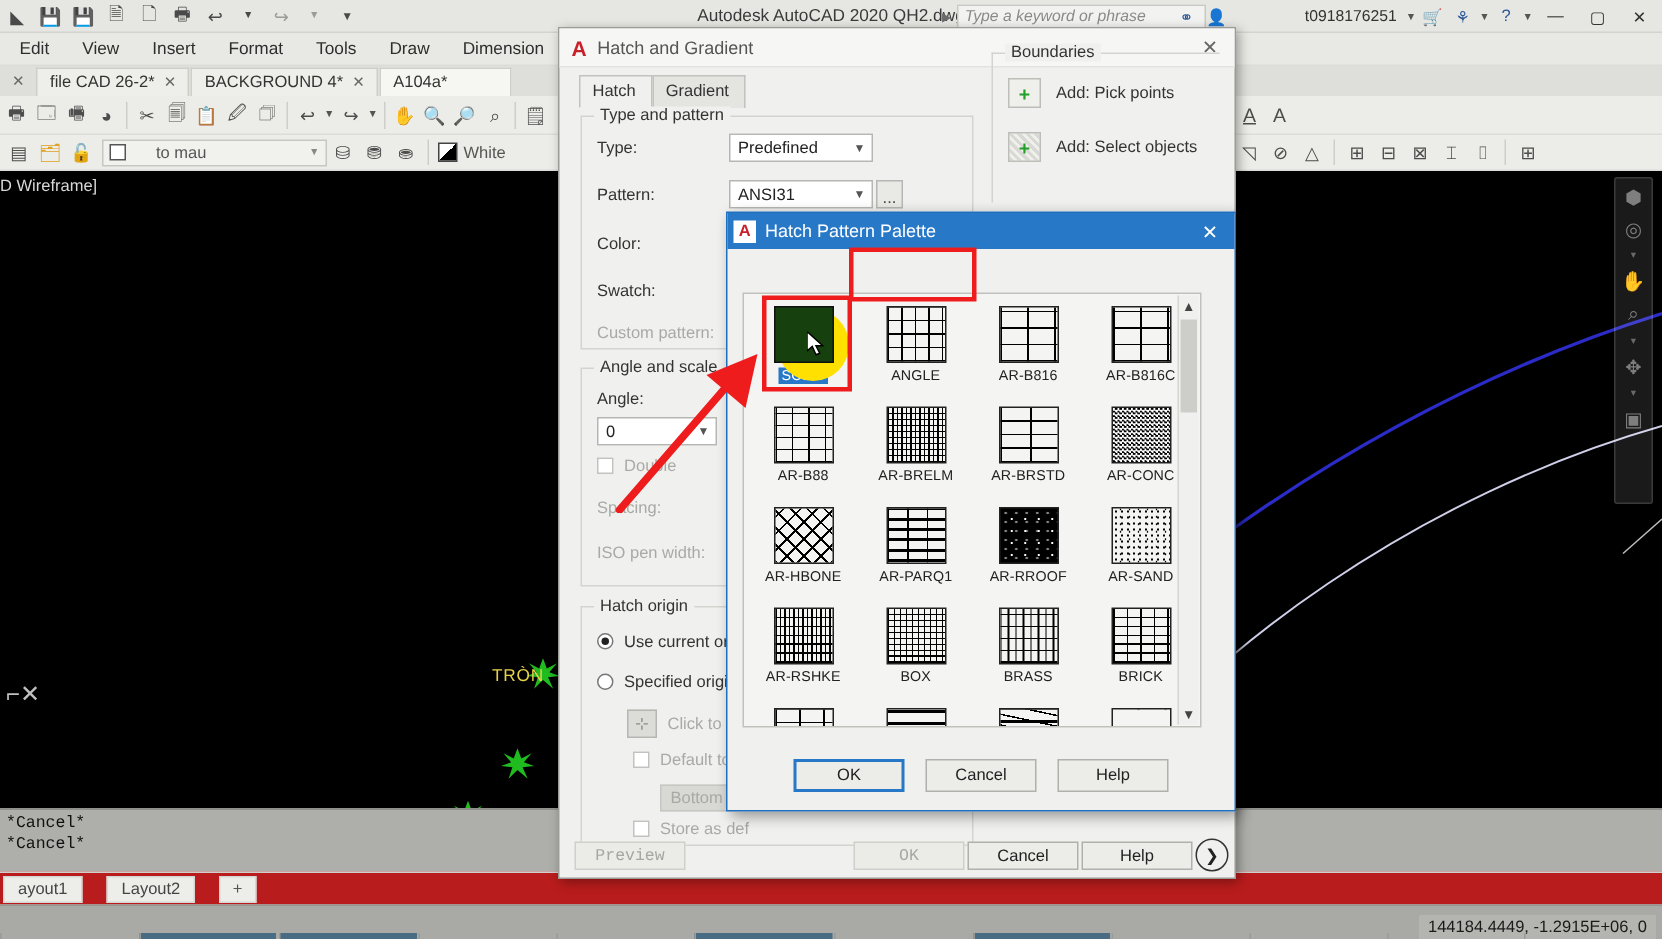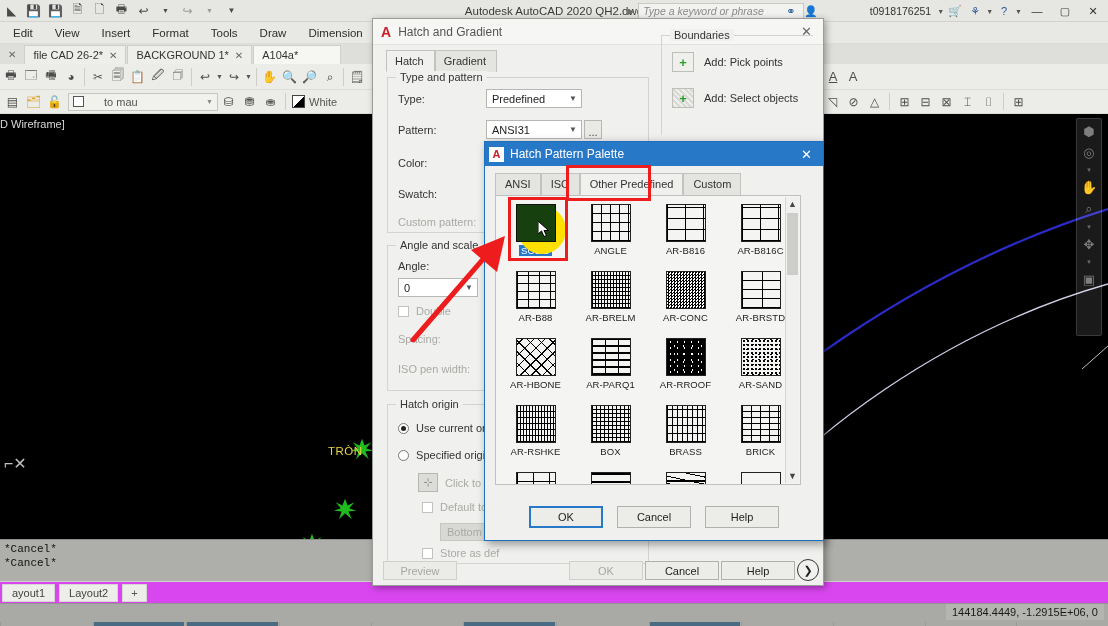--- a/index.html
+++ b/index.html
@@ -122,29 +122,29 @@
   
   .cmdline {
     position:absolute; left:0; top:539px; width:1108px; height:42px;
     background:#aeaeaa; border-top:1px solid #8f8f8b;
     font-family:"Liberation Mono", monospace; font-size:11px; color:#111;
     padding:2px 4px; line-height:14px;
   }
   
   .layoutbar {
     position:absolute; left:0; top:581px; width:1108px; height:22px;
-    background:#d946ef; border-top:1px solid #cfcfcb;
-    display:flex; align-items:center; padding-left:2px; gap:4px;
+    background:#b91c1c; border-top:1px solid #cfcfcb;
+    display:flex; align-items:center; padding-left:2px; gap:16px;
   }
   .lt { padding:2px 9px; font-size:11px; color:#444; background:#ededea; border:1px solid #d6d6d2;}
   .lt.plus { padding:2px 8px; color:#555; }
   
   .statusbar {
     position:absolute; left:0; top:603px; width:1108px; height:23px;
-    background:#a9a9a5; border-top:1px solid #949490; display:flex; align-items:flex-start;
+    background:#a9a9a5; border-top:1px solid #949490; display:flex; align-items:flex-end;
   }
   .status-coords {
     margin-left:946px; background:#b4b4b0; font-size:11px; color:#1a1a1a;
     padding:2px 6px; white-space:nowrap;
   }
   .st-ticks { position:absolute; left:0; bottom:0; width:1108px; height:4px; display:flex; }
   .st-ticks i { flex:1; border-left:1px solid #9a9a96; }
   .st-ticks i.on { background:#4a6b84; margin:0 1px; }
 
   
@@ -186,21 +186,21 @@
     display:flex;align-items:flex-end;justify-content:center;font-size:11px;color:#444;
   }
   .radio { width:11px;height:11px;border:1px solid #777;border-radius:50%; background:#fff; display:inline-block; position:relative; vertical-align:-2px;}
   .radio.on::after{content:"";position:absolute;left:2px;top:2px;width:5px;height:5px;border-radius:50%;background:#222;}
   .chk { width:11px;height:11px;border:1px solid #9a9a96; background:#fff; display:inline-block; vertical-align:-2px;}
   .chk.dim { border-color:#c2c2be; }
   .btn {
     border:1px solid #b0b0ac; background:#ececE9; font-size:11px; color:#222;
     display:flex;align-items:center;justify-content:center;
   }
-  .btn.dis { color:#a6a6a2; background:#ebebe8; border-color:#cfcfcb; }
+  .btn.dis { color:#a6a6a2; background:#ebebe8; border-color:#cfcfcb;font-family:Liberation Mono, monospace; }
   .bnd-ic {
     width:22px;height:20px;border:1px solid #bdbdb9;background:#efefec;
     display:flex;align-items:center;justify-content:center; position:relative;
   }
   .plus-g { color:#22a02a; font-weight:bold; font-size:13px; line-height:1;}
 
   
   .dlg-pal {
     position:absolute; left:484px; top:141px; width:340px; height:400px;
     background:#f0f0ee; border:1px solid #1f6fbf;
@@ -299,21 +299,21 @@
     <span class="mi">M</span>
   </div>
 
   <div class="tabbar">
     <span class="tabclose-left">✕</span>
     <div class="dtab">
       <span>file CAD 26-2*</span>
       <span class="x">✕</span>
     </div>
     <div class="dtab">
-      <span>BACKGROUND 1*</span>
+      <span>BACKGROUND 4*</span>
       <span class="x">✕</span>
     </div>
     <div class="dtab active" style="width:88px">
       <span>A104a*</span>
     </div>
   </div>
 
   <div class="toolrow1">
     <span class="ic">🖶</span>
     <span class="ic">🗔</span>
@@ -573,26 +573,20 @@
     <div style="position:absolute;left:424px;top:540px;width:22px;height:22px;border:1.5px solid #333;border-radius:50%;display:flex;align-items:center;justify-content:center;font-size:11px;color:#222">❯</div>
   </div>
 
   <div class="dlg-pal">
     <div class="pal-title">
       <span class="logo">A</span>
       <span class="t">Hatch Pattern Palette</span>
       <span class="x">✕</span>
     </div>
 
-    <div class="pal-tabs">
-      <span class="tb">ANSI</span>
-      <span class="tb">ISO</span>
-      <span class="tb active">Other Predefined</span>
-      <span class="tb">Custom</span>
-    </div>
 
     <div class="pal-list">
       <div class="pal-grid">
 
         <div class="pcell sel">
           <div style="position:relative">
             <span class="solid-halo"></span>
             <div class="pswatch" style="background:#16410f;position:relative"></div>
             <svg width="13" height="17" style="position:absolute;left:22px;top:17px">
               <path d="M0,0 L0,13 L3.5,10 L6,15.5 L8.5,14.5 L6,9.5 L10.5,9.5 Z" fill="#fff" stroke="#000" stroke-width="1"></path>
@@ -631,30 +625,30 @@
 
         <div class="pcell">
           <div class="pswatch" style="background:
               repeating-linear-gradient(0deg,#000 0 1px,transparent 1px 4px),
               repeating-linear-gradient(90deg,#000 0 1px,transparent 1px 3px);"></div>
           <div class="plabel">AR-BRELM</div>
         </div>
 
         <div class="pcell">
           <div class="pswatch" style="background:
+              repeating-linear-gradient(0deg,#000 0 1px,transparent 1px 9px),
+              repeating-linear-gradient(90deg,#000 0 1px,transparent 1px 20px);"></div>
+          <div class="plabel">AR-BRSTD</div>
+        </div>
+
+        <div class="pcell">
+          <div class="pswatch" style="background:
               repeating-conic-gradient(#000 0 25%,#fff 0 50%) 0 0/3px 3px,
               repeating-conic-gradient(#000 0 25%,#fff 0 50%) 1px 2px/5px 4px;"></div>
           <div class="plabel">AR-CONC</div>
-        </div>
-
-        <div class="pcell">
-          <div class="pswatch" style="background:
-              repeating-linear-gradient(0deg,#000 0 1px,transparent 1px 9px),
-              repeating-linear-gradient(90deg,#000 0 1px,transparent 1px 20px);"></div>
-          <div class="plabel">AR-BRSTD</div>
         </div>
 
         <div class="pcell">
           <div class="pswatch" style="background:
               repeating-linear-gradient(45deg,#000 0 1px,transparent 1px 8px),
               repeating-linear-gradient(-45deg,#000 0 1px,transparent 1px 8px);"></div>
           <div class="plabel">AR-HBONE</div>
         </div>
 
         <div class="pcell">

